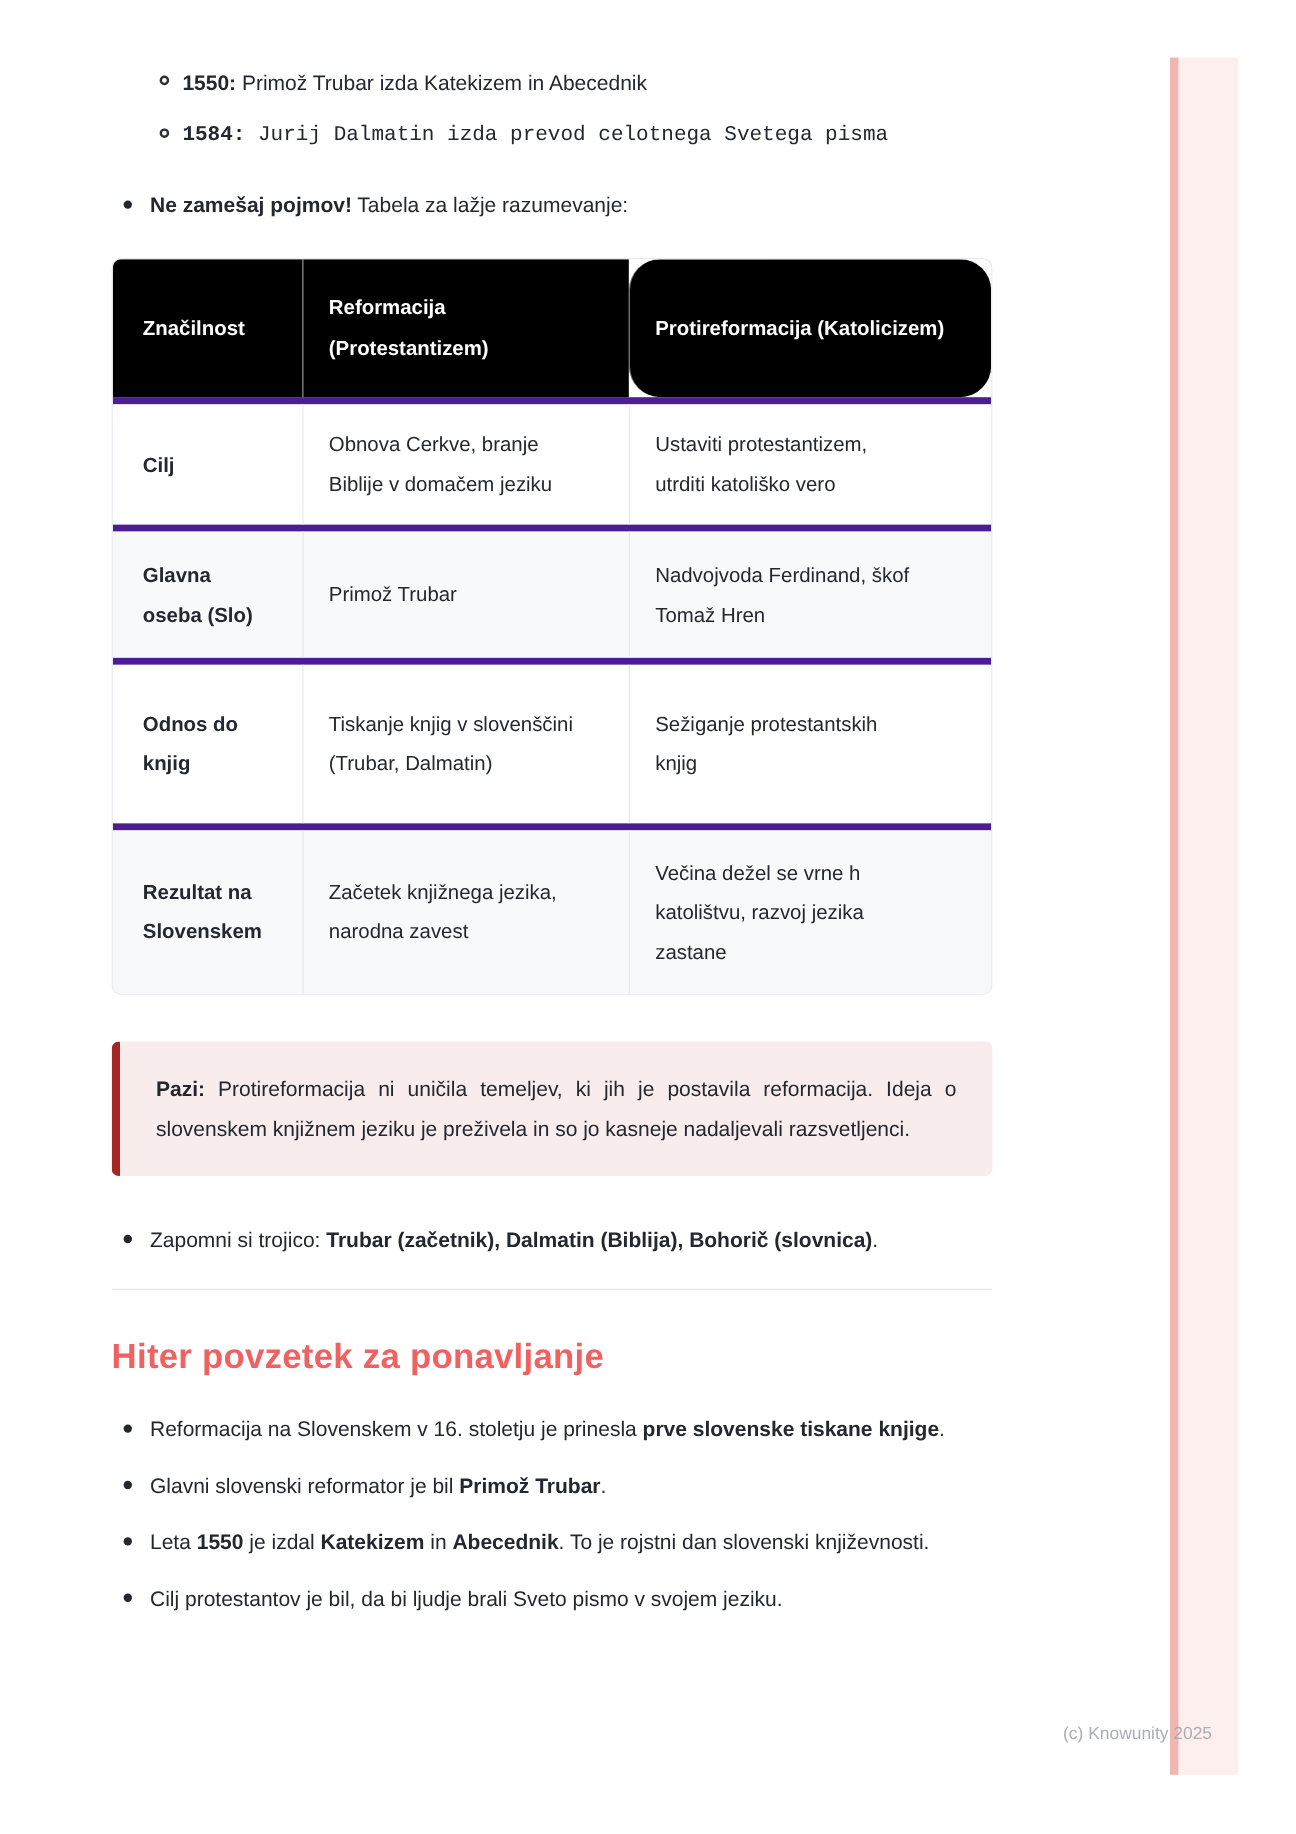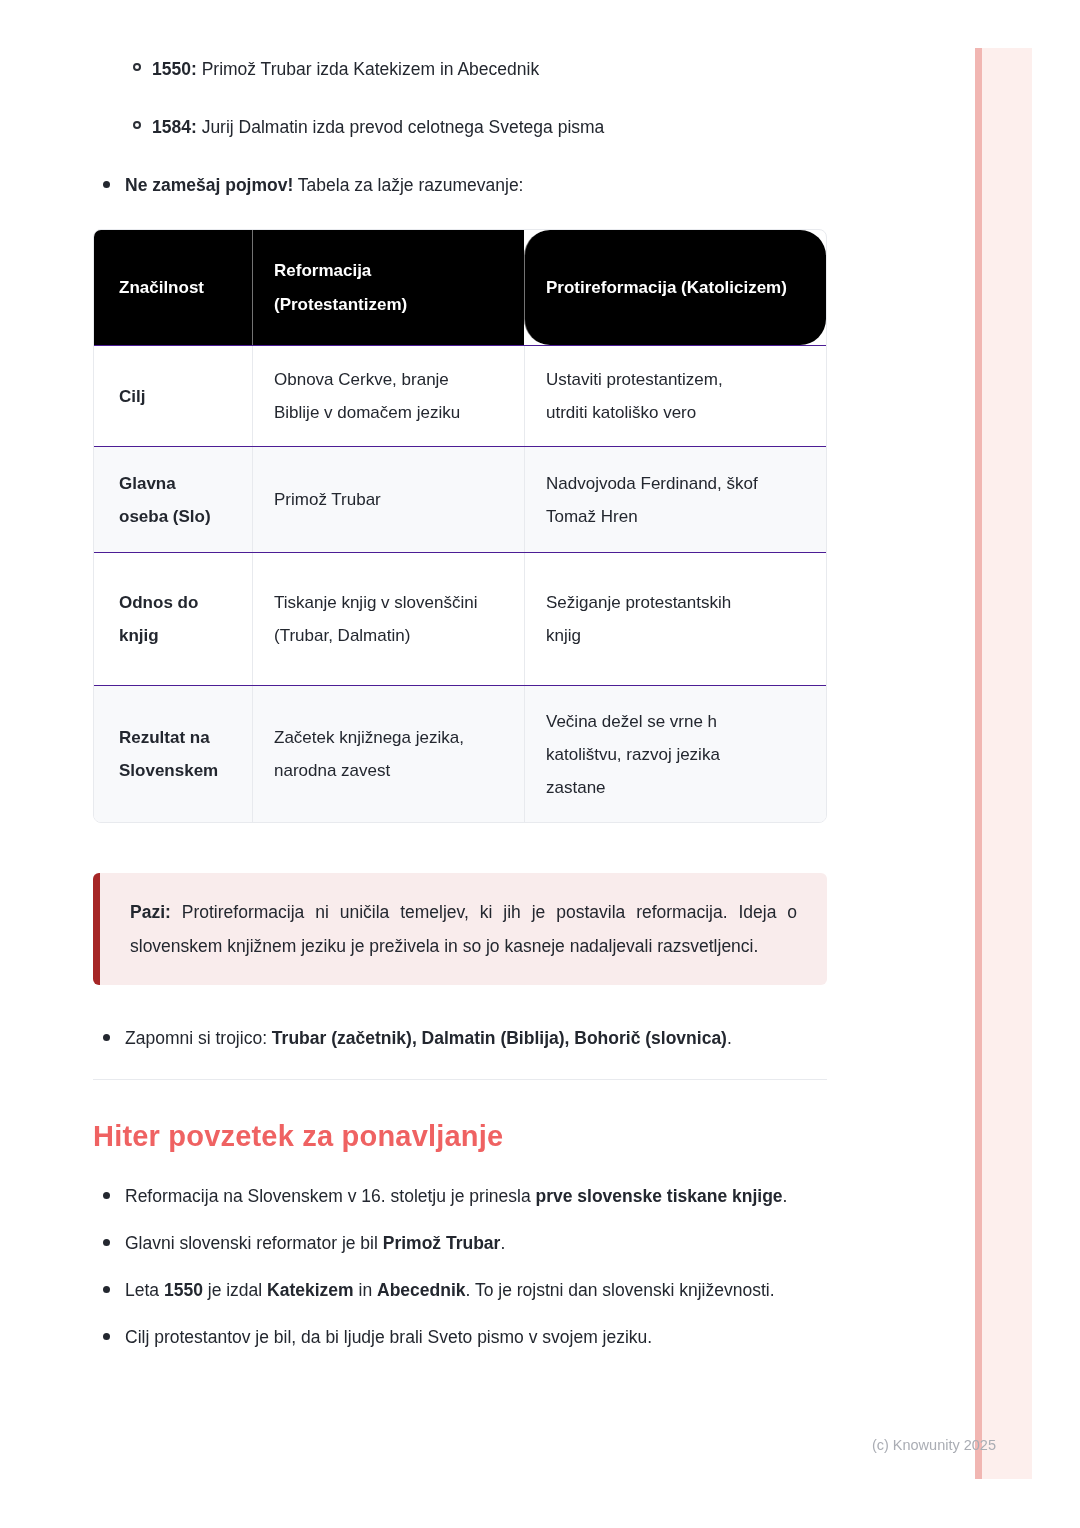--- a/index.html
+++ b/index.html
@@ -14,63 +14,63 @@
   .content { position:absolute; left:93px; top:0; width:734px; padding-top:52px; z-index:2; }
 
   
   .bullet-row { display:flex; align-items:flex-start; }
   .btext { font-size:17.5px; line-height:34px; }
   .btext b { font-weight:bold; }
   .marker-ring { flex:0 0 auto; width:8px; height:8px; border:2px solid #2b2f36;
                  border-radius:50%; margin:11px 11px 0 40px; }
   .marker-disc { flex:0 0 auto; width:7px; height:7px; background:#23272f;
                  border-radius:50%; margin:13px 15px 0 10px; }
-  .sub2 { margin-top:24px; }
+  .sub2 { margin-top:10px;font-family:Liberation Mono, monospace; }
   .note-bullet { margin-top:24px; }
 
   
   .cmp-table { margin-top:27px; width:734px; border:1px solid #e8eaee; border-radius:8px;
                overflow:hidden; background:#fff; }
   .tr { display:grid; grid-template-columns:158px 272px 302px; }
-  .tr + .tr { border-top:1px solid #4c1d95; }
+  .tr + .tr { border-top:6px solid #4c1d95; }
   .th { background:#000000; color:#ffffff; font-weight:bold; font-size:17px; line-height:34px;
         display:flex; align-items:center; min-height:115px; padding:12px 20px 12px 25px; }
   .th + .th { border-left:1px solid rgba(255,255,255,0.45); }
   .td { font-size:17px; line-height:33px; display:flex; align-items:center;
         padding:14px 20px 14px 25px; background:#ffffff; }
   .td + .td { border-left:1px solid #e8eaee; }
   .td.c1 { font-weight:bold; padding-right:32px; }
   .td.c2 { padding-left:21px; padding-right:42px; }
   .td.c3 { padding-left:21px; padding-right:58px; }
   .th.h1 { padding-right:34px; }
   .th.h2 { padding-left:21px; }
   .th.h3 { padding-left:21px;border-radius:26px; }
   .row-a .td { background:#ffffff; }
   .row-b .td { background:#f8f9fb; }
   .row-cilj .td { min-height:100px; }
   .row-oseba .td { min-height:105px; }
   .row-knjige .td { min-height:132px; }
   .row-rezultat .td { min-height:136px; }
 
   
-  .callout { margin-top:50px; background:#f9ecec; border-left:7px solid #a62626;
+  .callout { margin-top:39px; background:#f9ecec; border-left:7px solid #a62626;
              border-radius:6px; padding:22px 30px 22px 30px; }
   .callout p { font-size:17.5px; line-height:34px; text-align:justify; }
 
   .memo { margin-top:36px; }
 
   .divider { margin-top:24px; border:0; border-top:1px solid #e8eaee; height:0; }
 
   .section-heading { margin-top:37px; color:#ef6262; font-size:29px; font-weight:bold;
                      line-height:38px; letter-spacing:0.2px; }
 
   .summary-list { margin-top:24px; }
   .summary-list .bullet-row { margin-bottom:13px; }
 
-  .footer { position:absolute; top:1437px; right:84px; z-index:3;
+  .footer { position:absolute; top:1437px; right:70px; z-index:3;
             font-size:14.5px; color:#aaadb4; }
 </style>
 </head>
 <body>
 
 <div class="page">
 
   <div class="edge-strip"></div>
 
   <div class="content">

